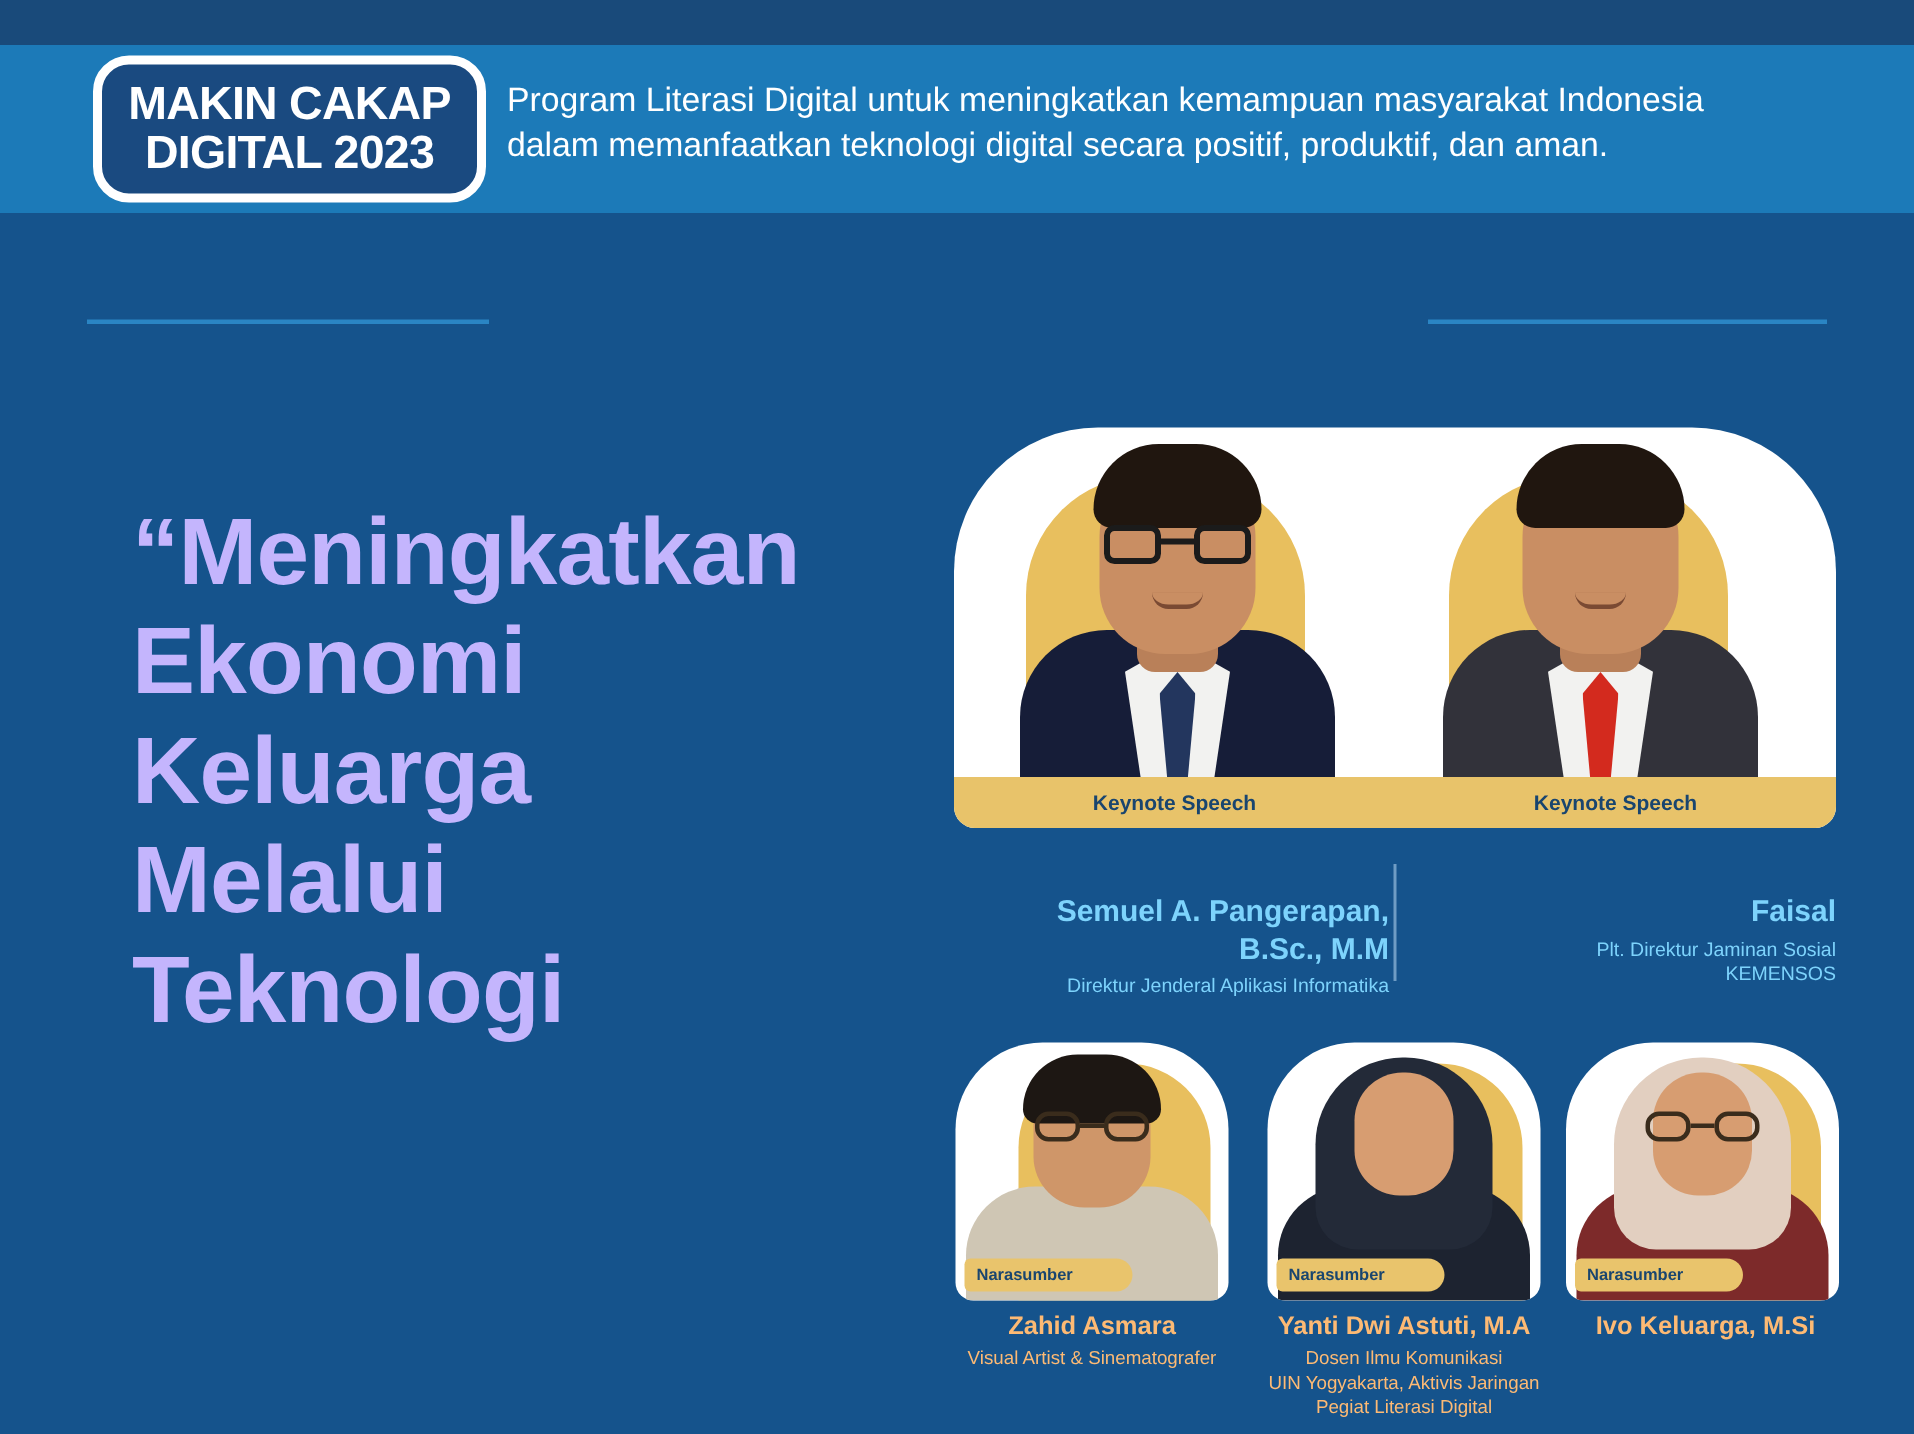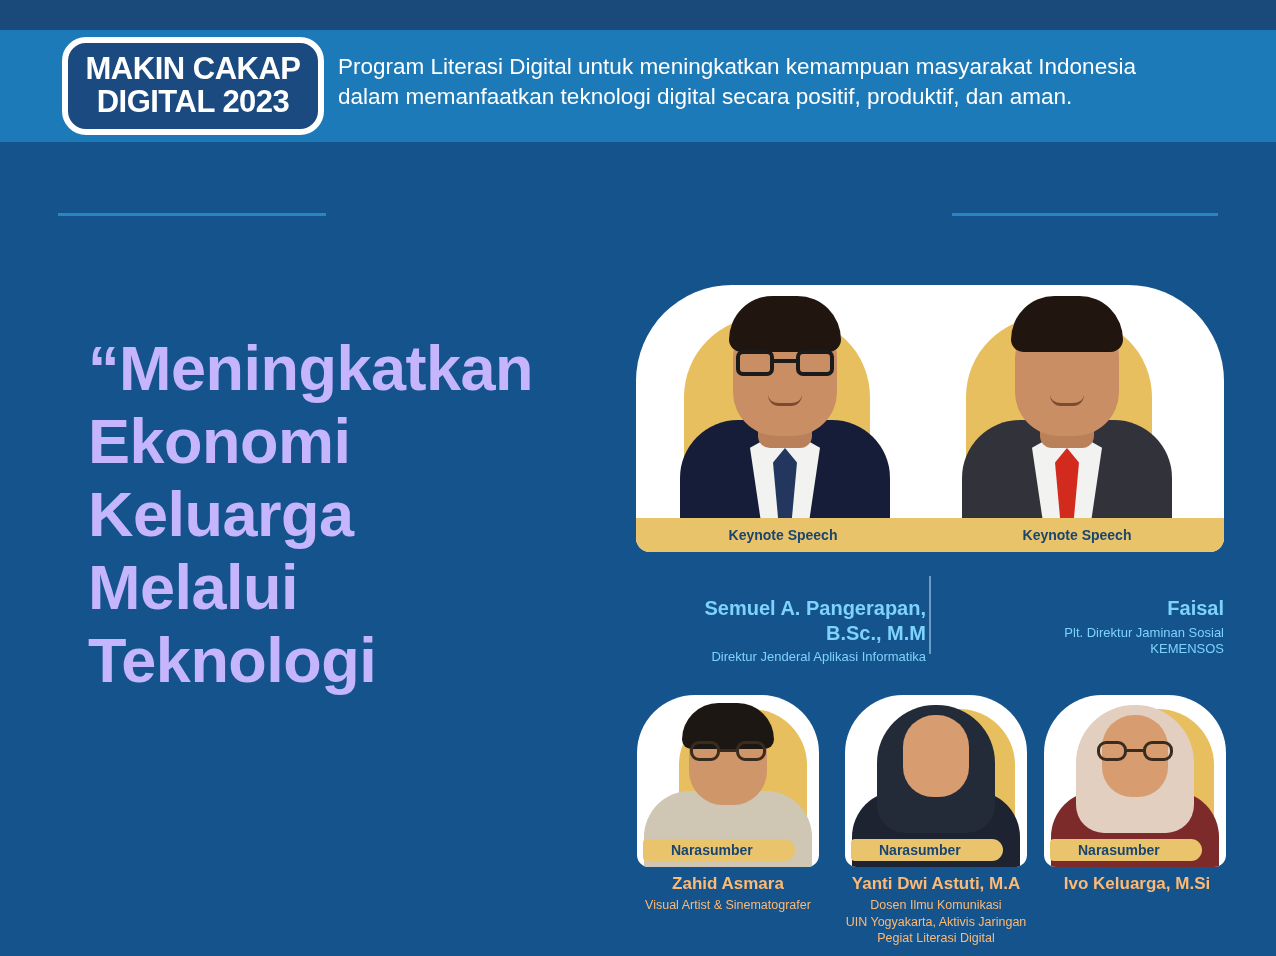--- a/index.html
+++ b/index.html
@@ -342,27 +342,27 @@
     position: absolute;
     left: 30px; top: 8px;
     width: 16px; height: 3px;
     background: #3a2c1c;
   }
   .ns-badge {
     position: absolute;
     left: 6px; bottom: 6px;
     min-width: 96px;
     height: 22px;
-    padding: 0 28px;
+    padding: 0 8px;
     background: #e9c46c;
     border-radius: 4px 11px 11px 4px;
     display: flex;
     align-items: center;
     color: #19456f;
-    font-size: 14px;
+    font-size: 11px;
     font-weight: bold;
   }
   .ns-caption {
     position: absolute;
     top: 874px;
     text-align: center;
     color: #fdba74;
   }
   #ns-caption-0 { left: 614px; width: 228px; }
   #ns-caption-1 { left: 836px; width: 200px; }

